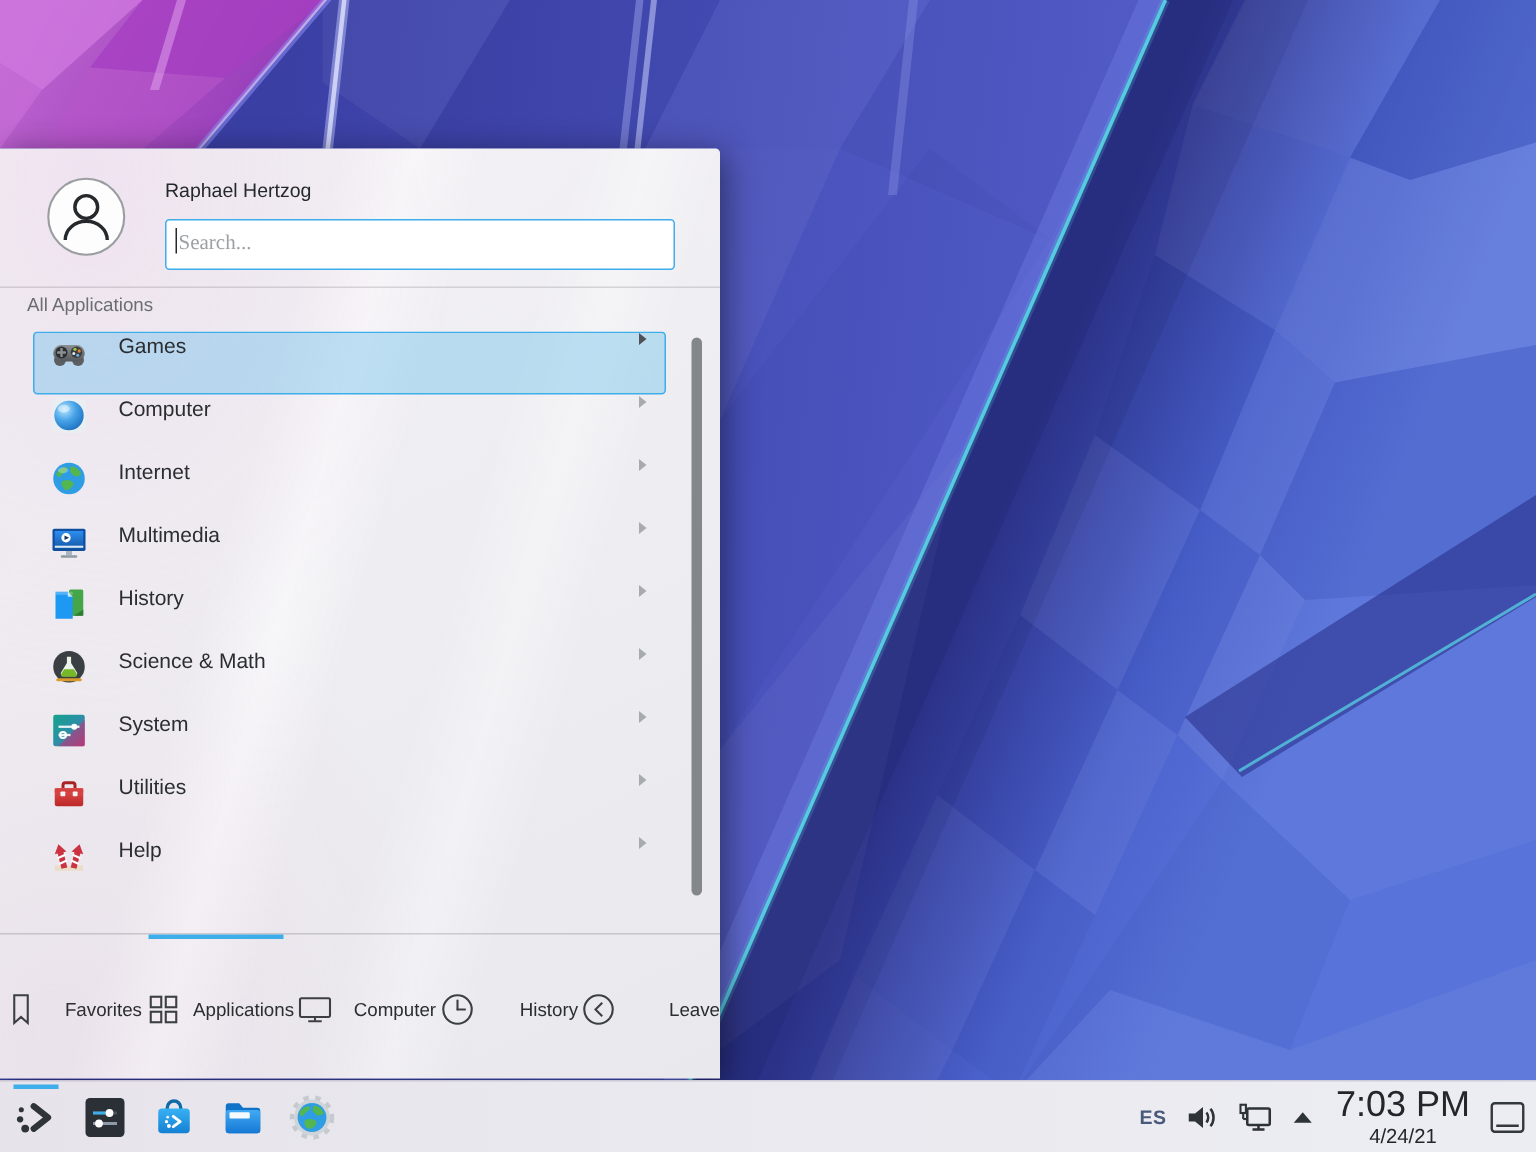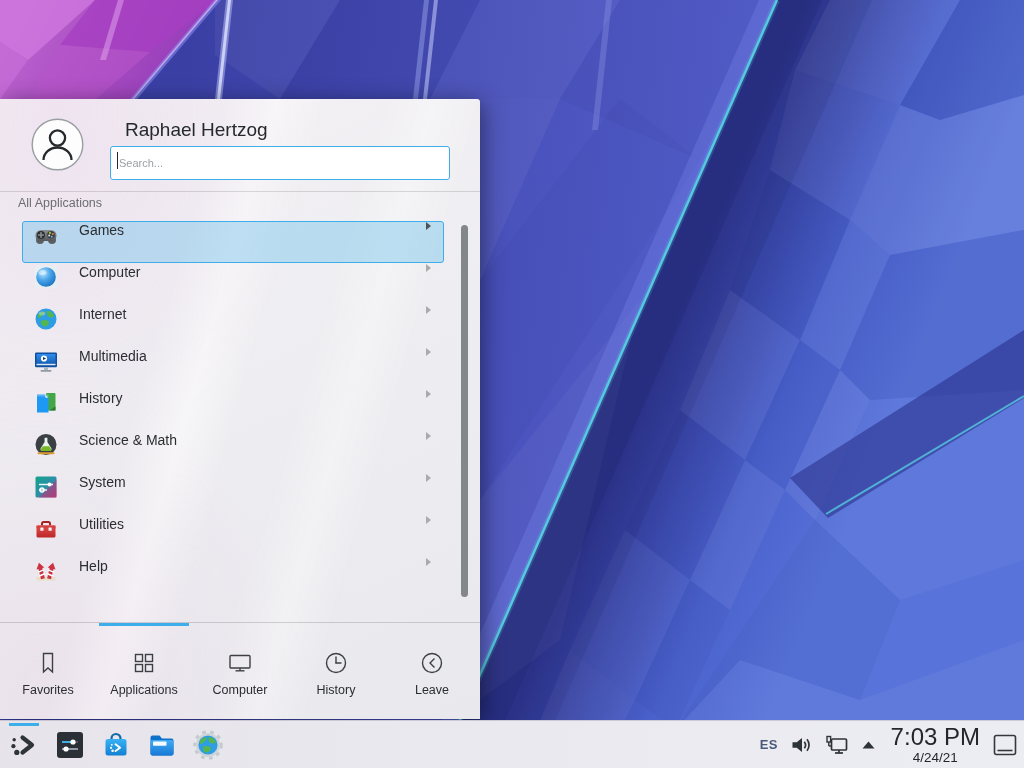--- a/index.html
+++ b/index.html
@@ -12,25 +12,25 @@
   .popup { position:absolute; left:0; top:99px; width:480px; height:620px;
     background:linear-gradient(155deg,#f3f1f4 0%,#eeedf1 50%,#e9e8ed 100%);
     border-radius:0 3px 0 0; box-shadow:3px 4px 22px rgba(0,0,0,.45); }
   .popup::before { content:""; position:absolute; inset:0; pointer-events:none;
     background:
       radial-gradient(ellipse at 12% 2%, rgba(226,176,226,.20), transparent 42%),
       radial-gradient(ellipse at 8% 95%, rgba(232,202,226,.25), transparent 40%),
       linear-gradient(106deg, transparent 34%, rgba(255,255,255,.5) 42%, transparent 50%, transparent 58%, rgba(255,255,255,.33) 66%, transparent 74%);
     border-radius:0 3px 0 0; }
   .avatar { position:absolute; left:31px; top:19px; }
-  .username { position:absolute; left:125px; top:20px; font-size:19px; color:#26292c; }
+  .username { position:absolute; left:110px; top:20px; font-size:13px; color:#26292c; }
   .searchwrap { position:absolute; left:110px; top:47px; width:340px; height:29px; }
   .search { width:100%; height:100%; border:1.5px solid #3daee9; border-radius:3px;
-    background:#fff; padding:16px 8px; font-size:11px; color:#232629; outline:none;
-    font-family:Liberation Sans, sans-serif; }
+    background:#fff; padding:16px 8px; font-size:14px; color:#232629; outline:none;
+    font-family:Liberation Serif, serif; }
   .search::placeholder { color:#9da1a4; opacity:1; }
   .caret { position:absolute; left:7px; top:6px; width:1.3px; height:17px; background:#26292c; z-index:2; }
   .hsep { position:absolute; left:0; right:0; top:92px; height:1px; background:rgba(0,0,0,.13); }
   .section-label { position:absolute; left:18px; top:97px; font-size:12.5px; color:#6b6e71; }
 
   .list { position:absolute; left:22px; top:122px; width:422px; height:401px; overflow:hidden; }
   .row { position:relative; display:flex; align-items:flex-start; height:42px; padding:0 10px;
     border:1px solid transparent; border-radius:3px; cursor:default; }
   .row.selected { background:rgba(61,174,233,.30); border-color:#3daee9; }
   .ric { width:26px; height:26px; flex:0 0 26px; display:flex; align-items:center; }
@@ -38,21 +38,21 @@
   .rarrow { position:absolute; right:12px; width:0; height:0;
     border-left:5px solid #a8abad; border-top:4px solid transparent; border-bottom:4px solid transparent; }
   .rarrow.dark { border-left-color:#4e5255; }
   .scrollbar { position:absolute; right:12px; top:126px; width:7px; height:372px;
     background:#84878a; border-radius:4px; }
 
   .tabbar { position:absolute; left:0; right:0; bottom:0; height:97px;
     border-top:1px solid rgba(0,0,0,.15); display:flex; }
   .tab-indicator { position:absolute; top:0; left:calc(20% + 3px); width:calc(20% - 6px);
     height:3px; background:#3daee9; }
-  .tab { flex:1; display:flex; flex-direction:column; align-items:center; justify-content:center;
+  .tab { flex:1; display:flex; flex-direction:row; align-items:center; justify-content:space-between;
     gap:6px; padding-top:4px; cursor:default; }
   .tab svg { display:block; }
   .tlabel { font-size:12.5px; color:#2b2e31; }
 
   
   .panel { position:absolute; left:0; bottom:0; width:1024px; height:48px;
     background:linear-gradient(90deg,#e7e3eb 0%,#e9e8ee 35%,#ecedf2 100%);
     border-top:1px solid rgba(130,120,150,.28); }
   .active-ind { position:absolute; left:9px; top:2px; width:30px; height:3px; background:#3daee9; }
   .launchers { position:absolute; left:8px; top:0; height:100%; display:flex; align-items:center; gap:14px; }

